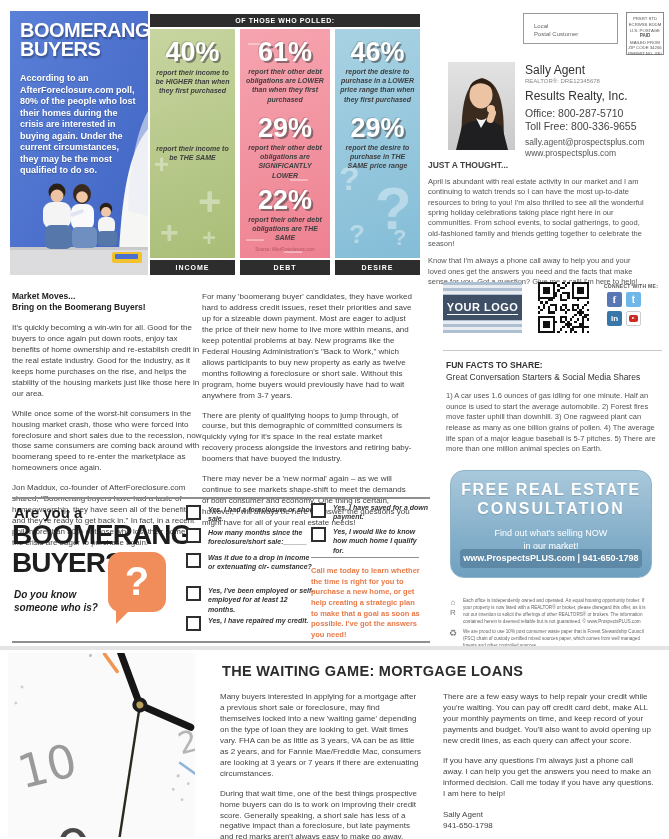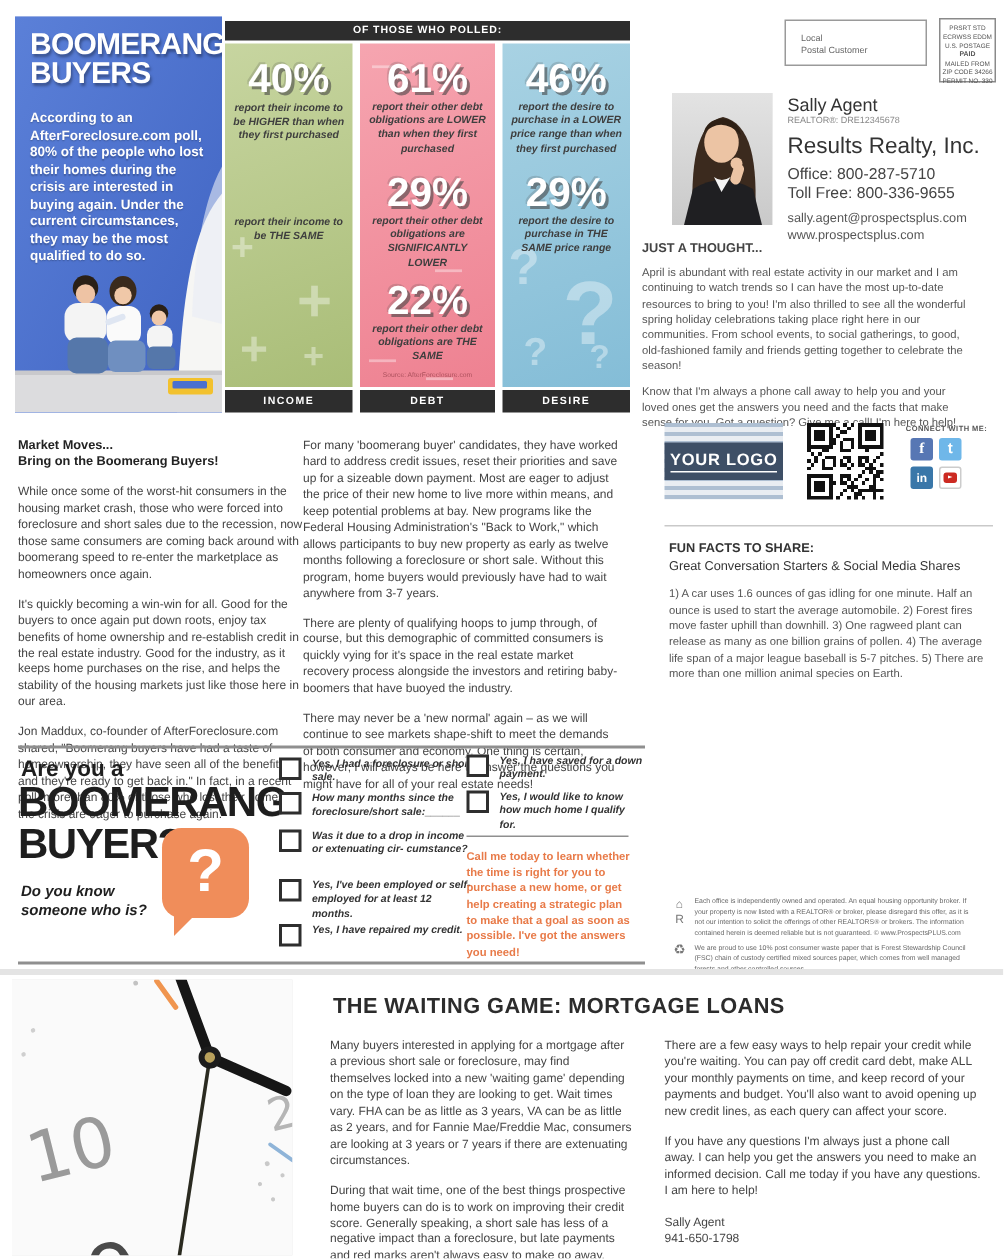--- a/index.html
+++ b/index.html
@@ -37,21 +37,21 @@
             font-size:6px;color:#666;line-height:1.4;padding:8px 0 0 10px;box-sizing:border-box;}
   .stamp{left:626px;top:12px;width:38px;height:43px;border:1px solid #8a8a8a;box-sizing:border-box;
          font-size:4.3px;color:#555;text-align:center;line-height:1.35;padding-top:3px;}
   .stamp b{font-size:4.6px;}
 
   
   .agent-photo{left:448px;top:62px;width:67px;height:88px;background:#d9d9d9;overflow:hidden;}
   .agent-info{left:525px;top:63px;width:140px;}
   .a-name{font-size:12px;color:#333;}
   .a-lic{font-size:6px;color:#888;margin-top:1px;}
-  .a-co{font-size:15px;color:#333;margin-top:5px;}
+  .a-co{font-size:12px;color:#333;margin-top:5px;}
   .a-ph{font-size:10.5px;color:#444;margin-top:4px;}
   .a-ph2{font-size:10.5px;color:#444;margin-top:1px;}
   .a-em{font-size:8.5px;color:#555;margin-top:5px;}
   .a-web{font-size:8.5px;color:#555;margin-top:1px;}
 
   
   .thought{left:428px;top:160px;width:216px;}
   .t-title{font-size:8.5px;font-weight:700;color:#444;}
   .t-p{font-size:7.5px;color:#555;line-height:1.38;margin-top:7px;}
 
@@ -497,31 +497,40 @@
   </div>
 
   <div class="abs hr-right"></div>
 
   <div class="abs facts">
     <div class="f-title">FUN FACTS TO SHARE:</div>
     <div class="f-sub">Great Conversation Starters &amp; Social Media Shares</div>
     <div class="f-body">1) A car uses 1.6 ounces of gas idling for one minute. Half an ounce is used to start the average automobile. 2) Forest fires move faster uphill than downhill. 3) One ragweed plant can release as many as one billion grains of pollen. 4) The average life span of a major league baseball is 5-7 pitches. 5) There are more than one million animal species on Earth.</div>
   </div>
 
+  <div class="abs consult">
+    <div class="c-line1">FREE REAL ESTATE</div>
+    <div class="c-line2">CONSULTATION</div>
+    <div class="c-tag">
+      <div>Find out what's selling NOW</div>
+      <div>in our market!</div>
+    </div>
+    <div class="c-band">www.ProspectsPLUS.com  |  941-650-1798</div>
+  </div>
 
   <div class="abs fp-icons">⌂<br>R</div>
   <div class="abs fp1">Each office is independently owned and operated. An equal housing opportunity broker. If your property is now listed with a REALTOR® or broker, please disregard this offer, as it is not our intention to solicit the offerings of other REALTORS® or brokers. The information contained herein is deemed reliable but is not guaranteed. © www.ProspectsPLUS.com</div>
   <div class="abs fp-icon2">♻</div>
   <div class="abs fp2">We are proud to use 10% post consumer waste paper that is Forest Stewardship Council (FSC) chain of custody certified mixed sources paper, which comes from well managed forests and other controlled sources.</div>
 
   <div class="abs art-left">
     <div class="art-title">Market Moves...</div>
     <div class="art-title">Bring on the Boomerang Buyers!</div>
+    <div class="art-p">It's quickly becoming a win-win for all.  Good for the buyers to once again put down roots, enjoy tax benefits of home ownership and re-establish credit in the real estate industry. Good for the industry, as it keeps home purchases on the rise, and helps the stability of the housing markets just like those here in our area.</div>
     <div class="art-p">While once some of the worst-hit consumers in the housing market crash, those who were forced into foreclosure and short sales due to the recession, now those same consumers are coming back around with boomerang speed to re-enter the marketplace as homeowners once again.</div>
-    <div class="art-p">It's quickly becoming a win-win for all.  Good for the buyers to once again put down roots, enjoy tax benefits of home ownership and re-establish credit in the real estate industry. Good for the industry, as it keeps home purchases on the rise, and helps the stability of the housing markets just like those here in our area.</div>
     <div class="art-p">Jon Maddux, co-founder of AfterForeclosure.com shared, "Boomerang buyers have had a taste of homeownership, they have seen all of the benefits, and they're ready to get back in." In fact, in a recent poll, more than 80% of those who lost their homes in the crisis are eager to purchase again.</div>
   </div>
   <div class="abs art-mid">
     <div class="art-p">For many 'boomerang buyer' candidates, they have worked hard to address credit issues, reset their priorities and save up for a sizeable down payment. Most are eager to adjust the price of their new home to live more within means, and keep potential problems at bay. New programs like the Federal Housing Administration's "Back to Work," which allows participants to buy new property as early as twelve months following a foreclosure or short sale. Without this program, home buyers would previously have had to wait anywhere from 3-7 years.</div>
     <div class="art-p">There are plenty of qualifying hoops to jump through, of course, but this demographic of committed consumers is quickly vying for it's space in the real estate market recovery process alongside the investors and retiring baby-boomers that have buoyed the industry.</div>
     <div class="art-p">There may never be a 'new normal' again – as we will continue to see markets shape-shift to meet the demands of both consumer and economy. One thing is certain, however, I will always be here to answer the questions you might have for all of your real estate needs!</div>
   </div>
 
   <div class="abs hr-quiz-top"></div>
   <div class="abs hr-quiz-bot"></div>

